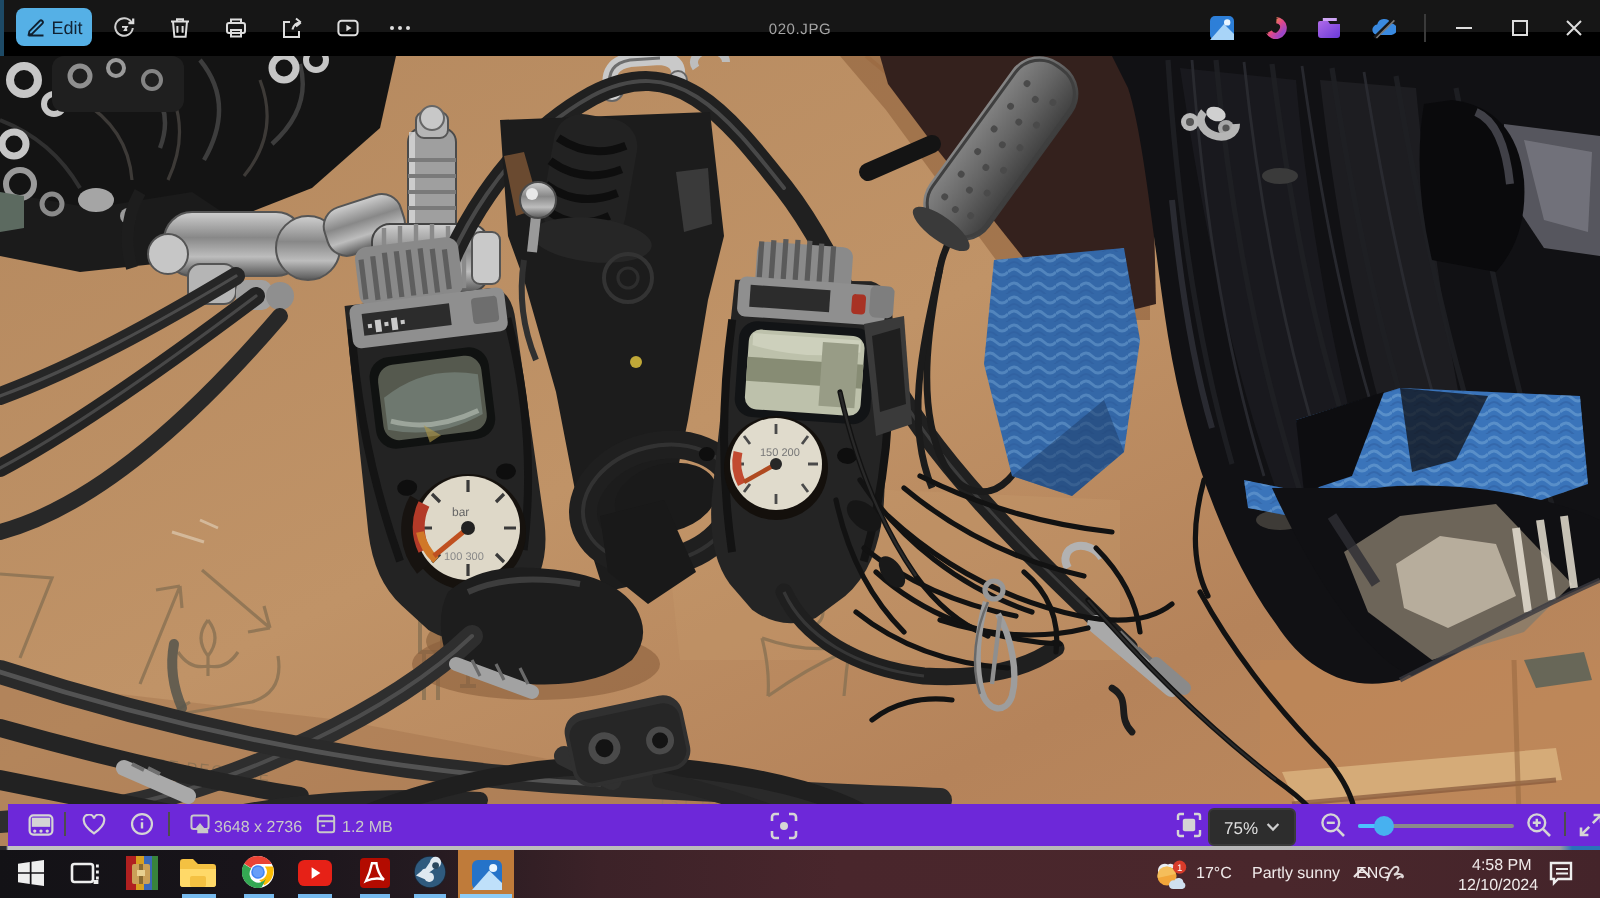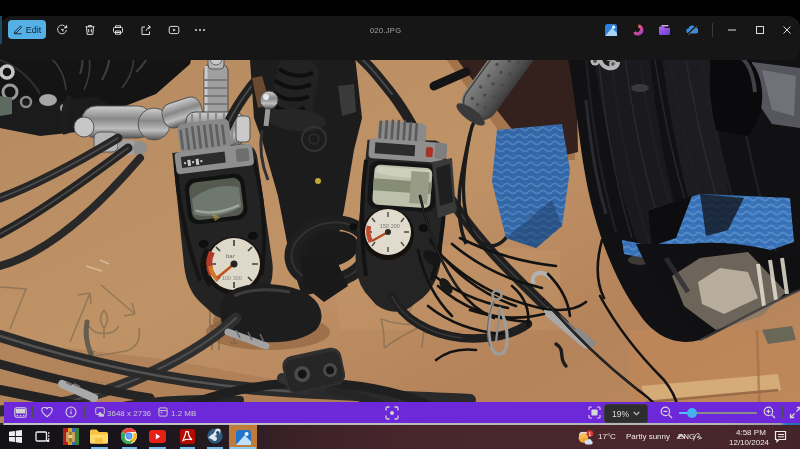--- a/index.html
+++ b/index.html
@@ -1,24 +1,24 @@
 <!DOCTYPE html>
 <html><head>
 <meta charset="utf-8">
 <style>
 html,body{margin:0;padding:0;width:800px;height:449px;overflow:hidden;background:#000;
 font-family:"Liberation Sans",sans-serif;}
 #stage{position:absolute;top:0;left:0;width:800px;height:449px;overflow:hidden;}
 
-#titlebar{position:absolute;top:16px;left:0;width:800px;height:44px;background:#161616;border-radius:12px;}
+#titlebar{position:absolute;top:0;left:0;width:800px;height:16px;background:#161616;}
 #titlebar .leftedge{position:absolute;left:0;top:0;width:2px;height:28px;background:#1d4a66;}
 #editbtn{position:absolute;left:8px;top:4px;width:38px;height:19px;background:#55b0e6;border-radius:4px;
 color:#123;display:flex;align-items:center;justify-content:center;font-size:9px;gap:3px;}
 .tico{position:absolute;top:8px;width:12px;height:12px;}
-#ttl{position:absolute;left:370px;top:9.5px;width:60px;font-size:7.5px;color:#a5a5a5;letter-spacing:.3px;}
+#ttl{position:absolute;left:370px;top:9.5px;width:60px;font-size:7.5px;color:#a5a5a5;text-align:center;letter-spacing:.3px;}
 .cico{position:absolute;top:8px;width:12px;height:12px;}
 .winctl{position:absolute;top:8px;width:12px;height:12px;}
 
 #photo{position:absolute;top:28px;left:0;width:800px;height:395px;}
 
 #pbar{position:absolute;top:402px;left:4px;width:796px;height:21px;background:#6d28d9;}
 #pbar .sep{position:absolute;top:4px;width:1px;height:12px;background:#4d4d4d;}
 #pbar .txt{position:absolute;top:6.5px;font-size:8.5px;color:#c9c9c9;}
 #zoombtn{position:absolute;left:600px;top:2px;width:42px;height:17px;background:#2d2d2d;border:1px solid #3a3a3a;
 border-radius:3px;color:#dfdfdf;font-size:8.5px;display:flex;align-items:center;justify-content:center;gap:4px;}
@@ -519,21 +519,21 @@
 <div class="txt" style="left:167px;font-size:8px">1.2 MB</div>
 <svg style="position:absolute;left:381px;top:3.5px" width="14" height="14" viewBox="0 0 14 14">
         <path d="M1,4.5 V2.5 A1.5 1.5 0 0 1 2.5,1 H4.5 M9.5,1 h2 A1.5 1.5 0 0 1 13,2.5 v2 M13,9.5 v2 A1.5 1.5 0 0 1 11.5,13 h-2 M4.5,13 h-2 A1.5 1.5 0 0 1 1,11.5 v-2" stroke="#d5d5d5" fill="none" stroke-width="1.3"></path>
         <circle cx="7" cy="7" r="2" fill="#d5d5d5"></circle>
       </svg>
 <svg style="position:absolute;left:584px;top:4px" width="13" height="13" viewBox="0 0 13 13">
         <path d="M1,4 V2 A1 1 0 0 1 2,1 H4 M9,1 h2 A1 1 0 0 1 12,2 v2 M12,9 v2 a1 1 0 0 1 -1,1 H9 M4,12 H2 a1 1 0 0 1 -1,-1 V9" stroke="#d5d5d5" fill="none" stroke-width="1.2"></path>
         <rect x="3.4" y="3.4" width="6.2" height="6.2" rx="1" fill="#d5d5d5"></rect>
       </svg>
 <div id="zoombtn">
-        <span>19%</span>
+        <span>75%</span>
         <svg width="7" height="5" viewBox="0 0 7 5">
           <path d="M.8,1 L3.5,3.8 L6.2,1" stroke="#cfcfcf" fill="none" stroke-width="1.1"></path>
         </svg>
       </div>
 <svg style="position:absolute;left:656px;top:4px" width="13" height="13" viewBox="0 0 13 13">
         <circle cx="5.4" cy="5.4" r="4.2" stroke="#d5d5d5" fill="none" stroke-width="1.2"></circle>
         <path d="M8.6,8.6 L12,12" stroke="#d5d5d5" stroke-width="1.3"></path>
         <path d="M3.4,5.4 h4" stroke="#d5d5d5" stroke-width="1.2"></path>
       </svg>
 <div style="position:absolute;left:675px;top:9.5px;width:78px;height:2px;background:#8a8a8a;border-radius:1px"></div>

